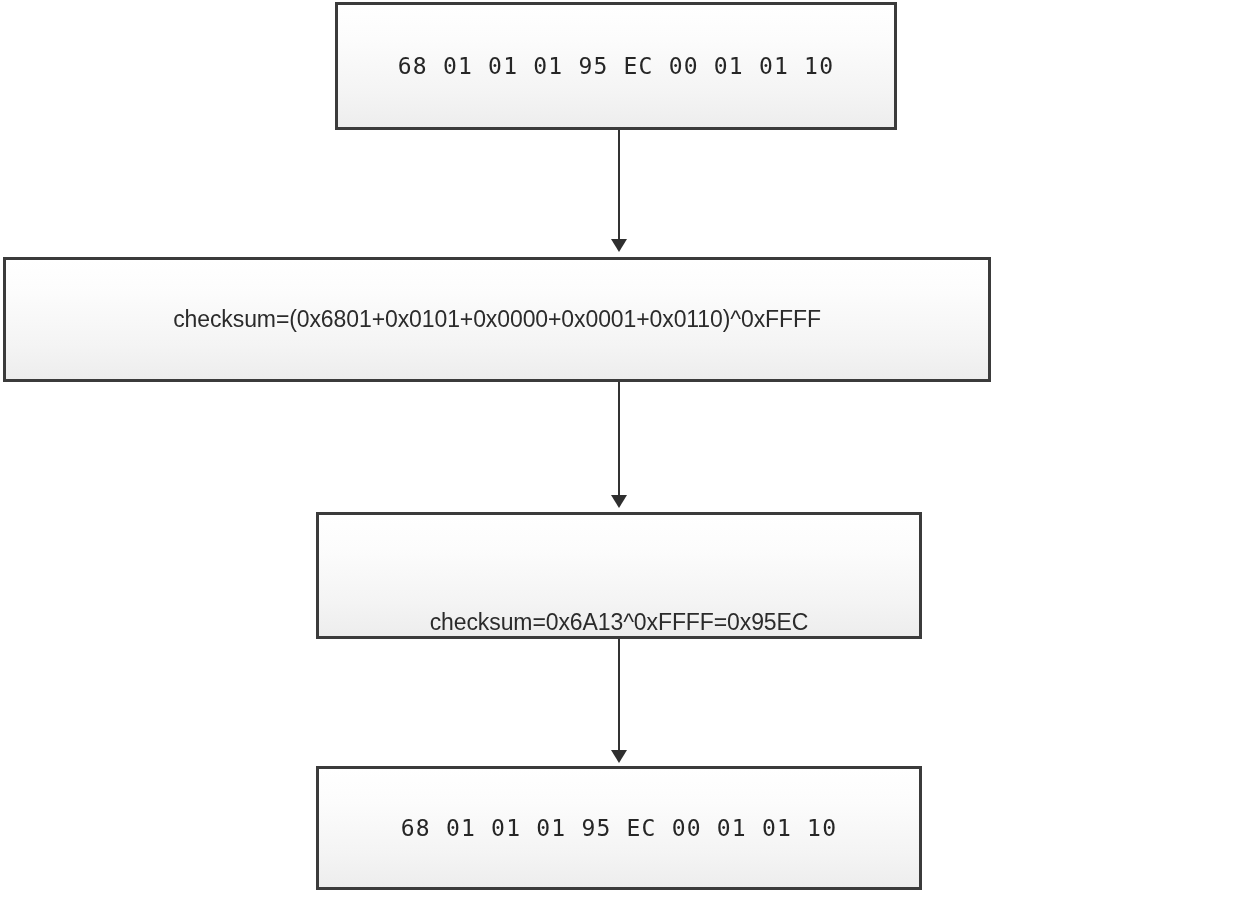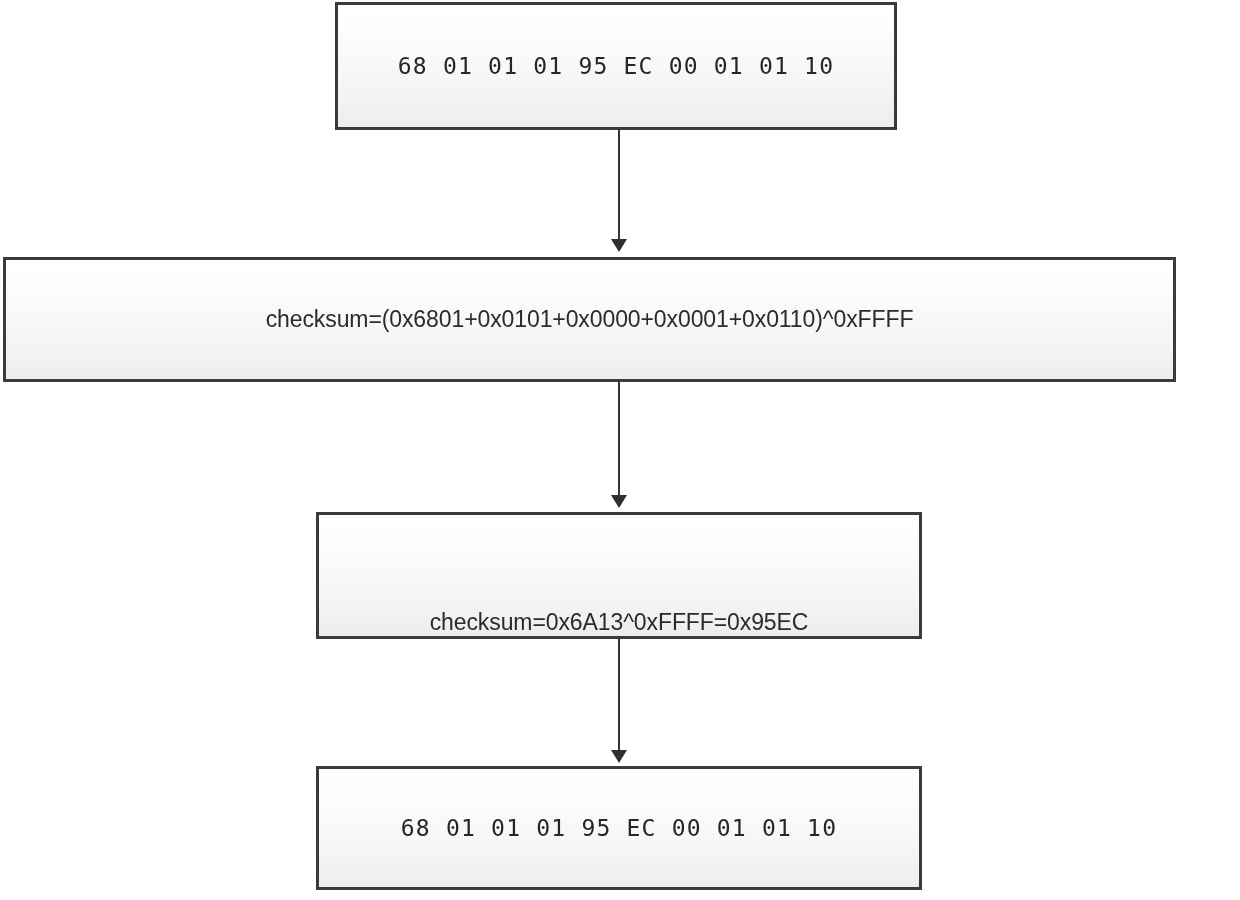--- a/index.html
+++ b/index.html
@@ -50,21 +50,21 @@
   
   .formulanode .node-label {
     font-family: "Liberation Sans", "DejaVu Sans", sans-serif;
     font-size: 23px;
     letter-spacing: -0.1px;
     color: #2b2b2b;
   }
 
   
   #node-packet-in   { left: 335px;  top: 2px;   width: 562px;  height: 128px; }
-  #node-formula     { left: 3px;    top: 257px; width: 1173px; height: 125px; }
+  #node-formula     { left: 3px;    top: 257px; width: 988px; height: 125px; }
   #node-result      { left: 316px;  top: 512px; width: 606px;  height: 127px; align-items: flex-end; }
   #node-packet-out  { left: 316px;  top: 766px; width: 606px;  height: 124px; }
 
   
   .edge {
     position: absolute;
     width: 0;
   }
   .edge .edge-line {
     position: absolute;

